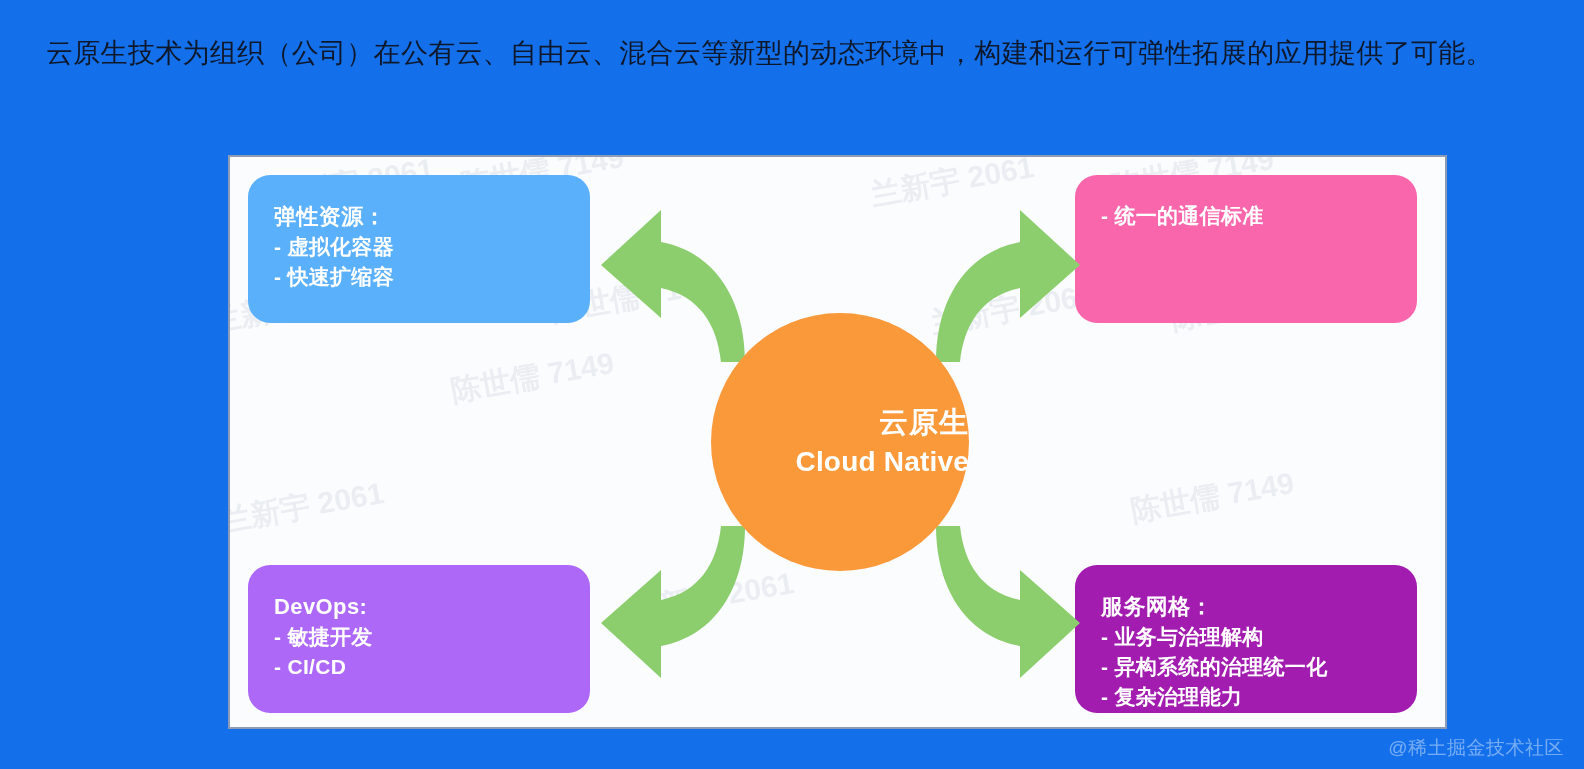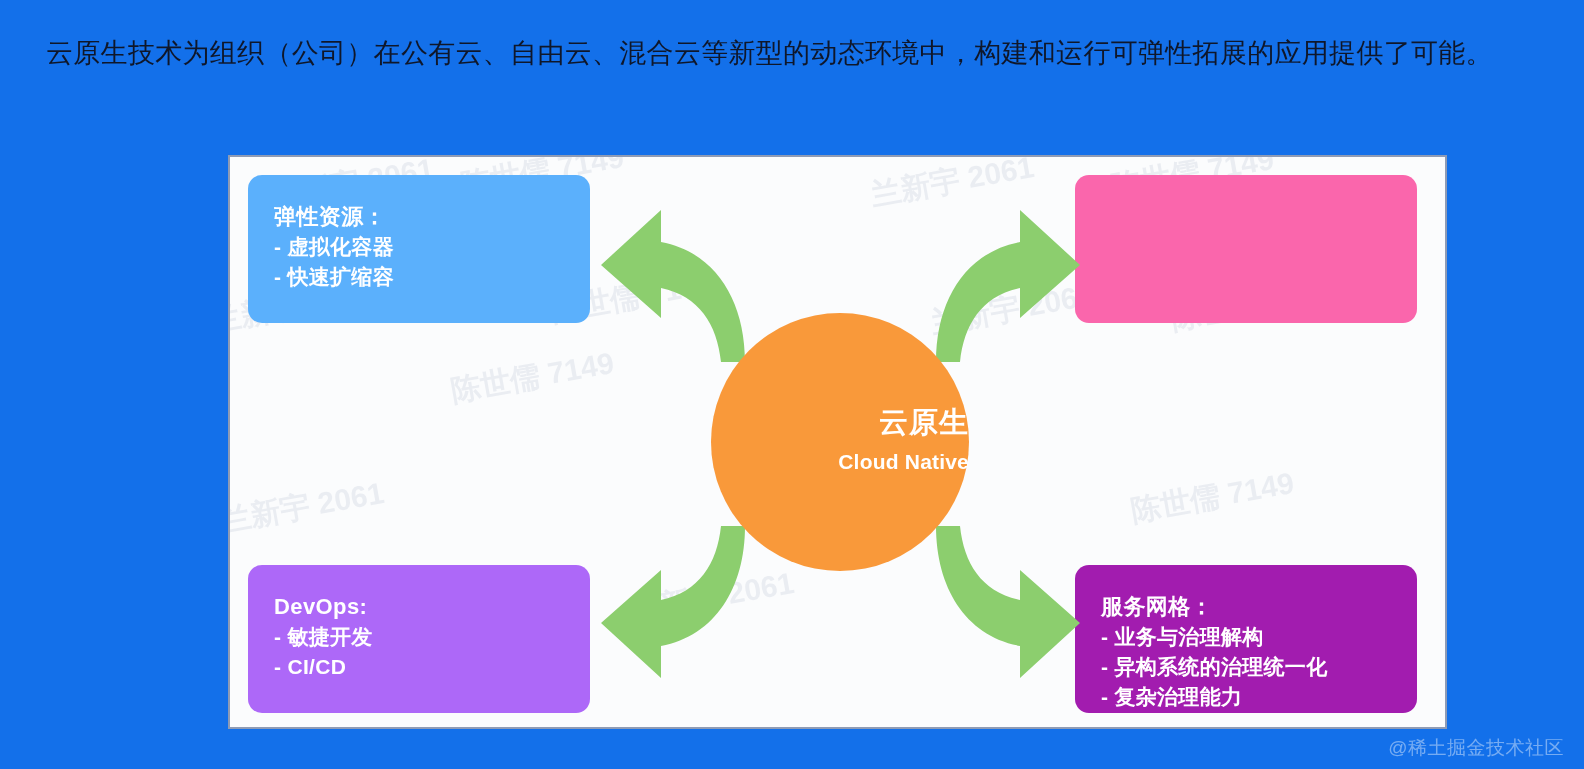--- a/index.html
+++ b/index.html
@@ -56,21 +56,21 @@
     font-weight: 700;
     white-space: nowrap;
     pointer-events: none;
     user-select: none;
   }
   .wm.rot { transform: rotate(-10deg); }
 
   
   .card {
     position: absolute;
-    border-radius: 14px;
+    border-radius: 22px;
     box-sizing: border-box;
     padding: 26px 0 0 26px;
     color: #ffffff;
   }
   .card .title {
     font-size: 22px;
     font-weight: 700;
     line-height: 31px;
     letter-spacing: 0.4px;
     white-space: nowrap;
@@ -103,21 +103,21 @@
     justify-content: center;
     color: #ffffff;
   }
   #center-circle .cn {
     font-size: 29px;
     font-weight: 700;
     line-height: 40px;
     letter-spacing: 1px;
   }
   #center-circle .en {
-    font-size: 21px;
+    font-size: 28px;
     font-weight: 700;
     line-height: 40px;
     letter-spacing: 0.2px;
   }
 
   
   .arrow {
     position: absolute;
     width: 190px;
     height: 175px;
@@ -161,20 +161,21 @@
     <div class="wm rot" style="left:400px; top:420px;">兰新宇 2061</div>
     <div class="wm rot" style="left:900px; top:320px;">陈世儒 7149</div>
 
     <div class="card" id="card-elastic">
       <div class="title">弹性资源：</div>
       <div class="line">- 虚拟化容器</div>
       <div class="line">- 快速扩缩容</div>
     </div>
 
     <div class="card" id="card-micro">
+      <div class="line">- 统一的通信标准</div>
     </div>
 
     <div class="card" id="card-devops">
       <div class="title">DevOps:</div>
       <div class="line">- 敏捷开发</div>
       <div class="line">- CI/CD</div>
     </div>
 
     <div class="card" id="card-mesh">
       <div class="title">服务网格：</div>

